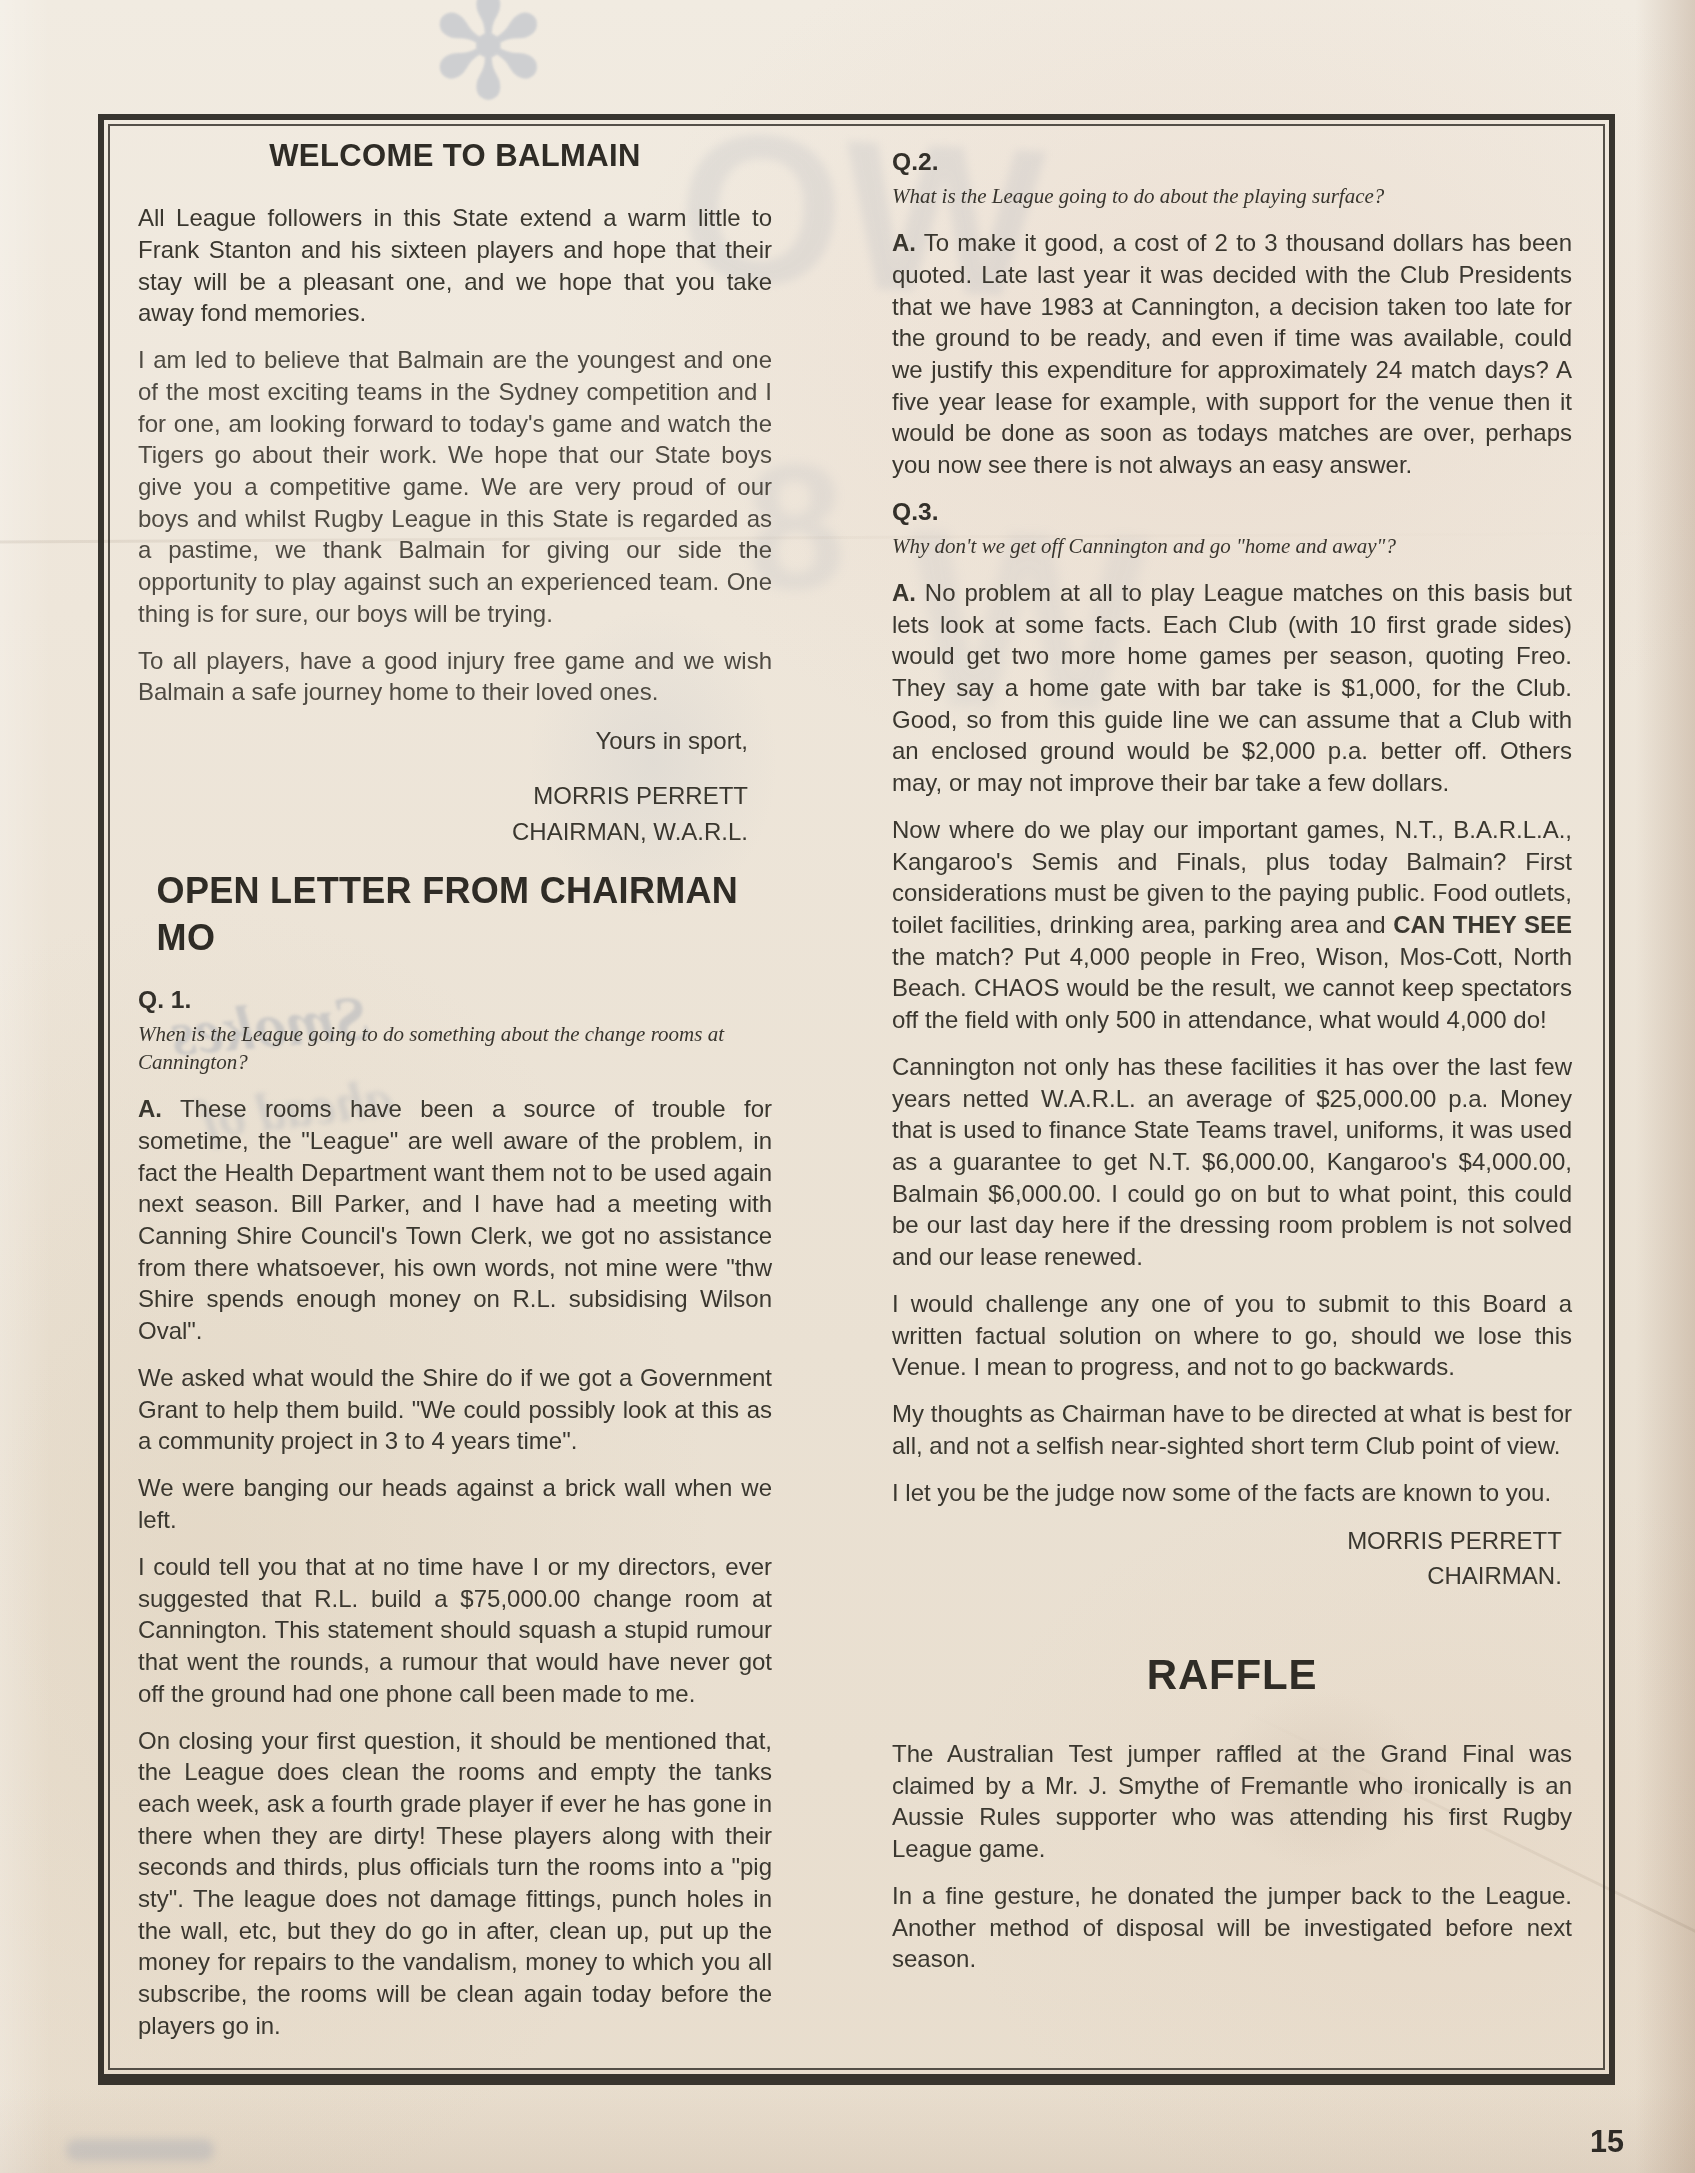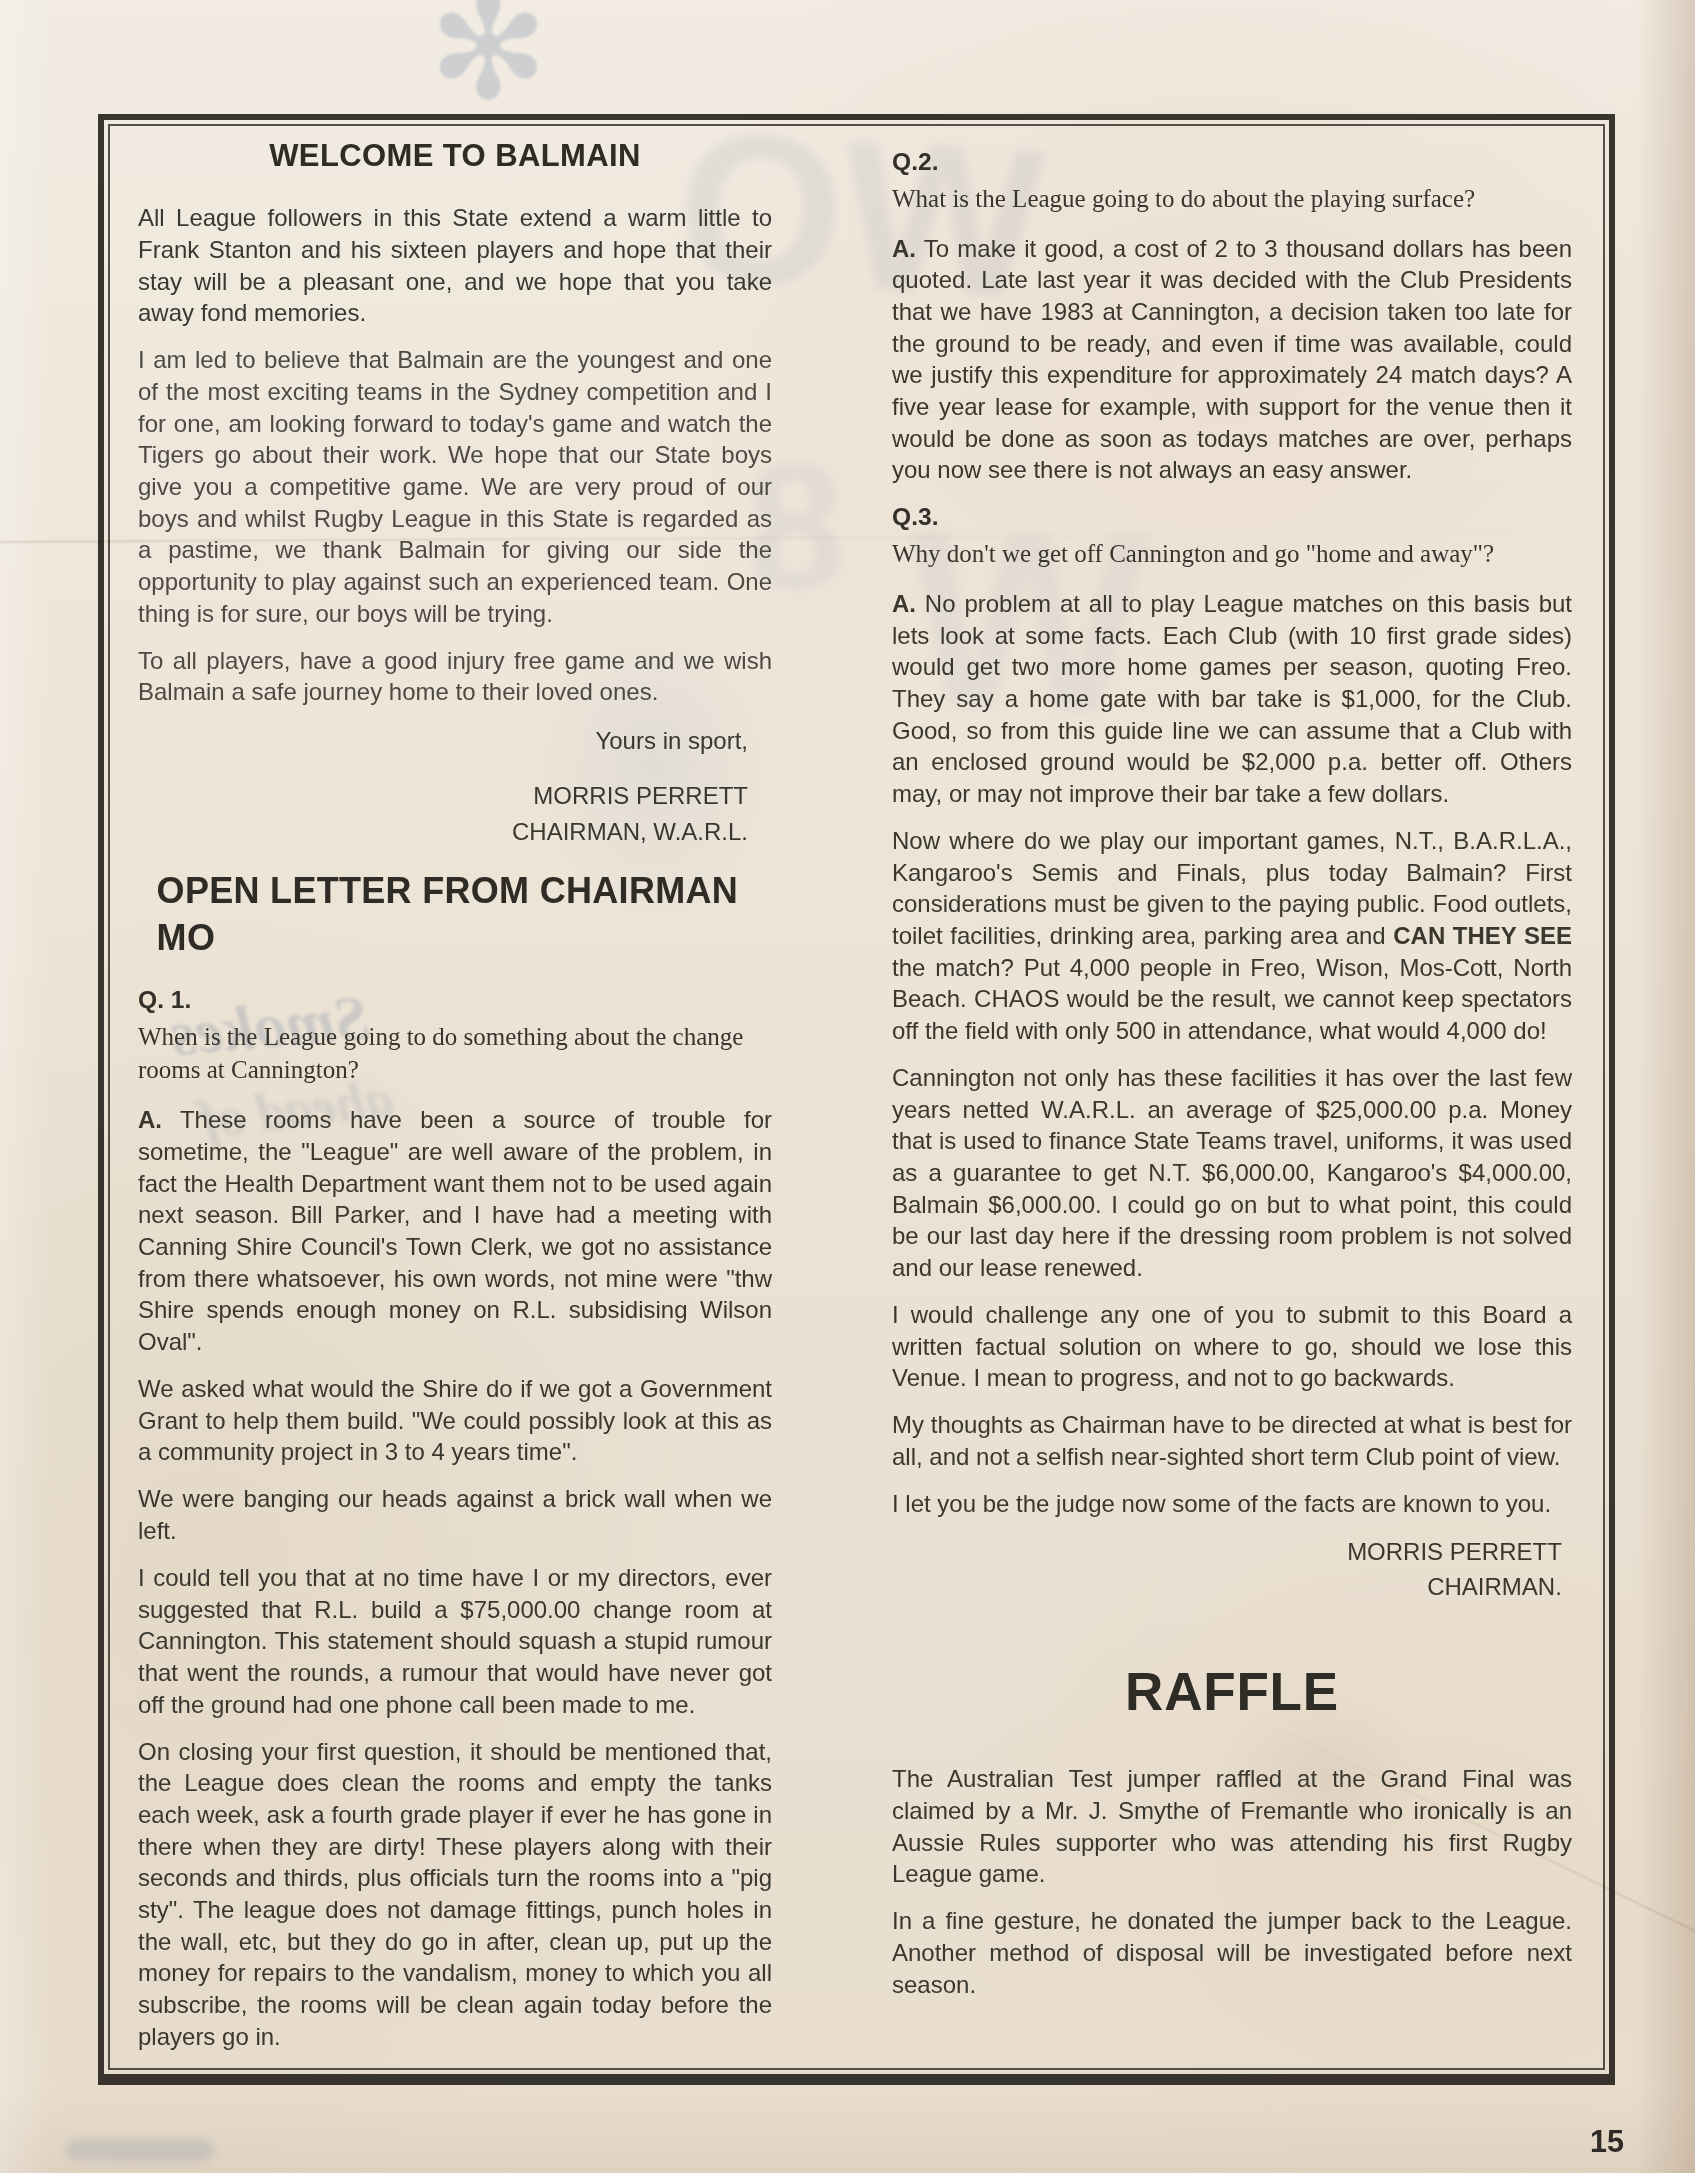--- a/index.html
+++ b/index.html
@@ -45,41 +45,41 @@
   h1.sec{
     font-size:31px;font-weight:bold;letter-spacing:0.4px;
     text-align:center;margin:0 0 25.4px 0;color:#2f2c26;
   }
   h2.sec{
     font-size:36px;font-weight:bold;letter-spacing:0.3px;
     margin:13.6px 0 22px 18.6px;color:#2f2c26;
   }
   .q-label{font-weight:bold;font-size:24.6px;margin:12px 0 3.4px 0;color:#33302a;}
   .question{
-    font-family:"Liberation Serif",serif;
-    font-size:25px;line-height:1.35;margin:0 0 17px 0;color:#38352e;
+    font-family:"Liberation Serif",serif;font-style:italic;
+    font-size:21px;line-height:1.35;margin:0 0 17px 0;color:#38352e;
   }
   .blabel{font-weight:bold;}
   .b{font-weight:bold;}
 
   .sig-left{
     width:-moz-fit-content;width:fit-content;
     margin:5.1px 24px 17px auto;
     text-align:right;line-height:1.5;
   }
   .sig-left .signoff{display:block;margin-bottom:18.6px;}
   .sig-left .nm{display:block;}
 
   .sig-right{
     text-align:right;padding-right:10.2px;line-height:1.45;margin:8.5px 0 0 0;
   }
   .sig-right .nm{display:block;}
 
   h2.raffle{
-    font-size:53px;font-weight:bold;letter-spacing:0.8px;
+    font-size:42px;font-weight:bold;letter-spacing:0.8px;
     text-align:center;margin:53px 0 36px 0;color:#2f2c26;
   }
 
   .page-number{
     position:absolute;right:71px;top:2124px;
     font-size:30.5px;font-weight:bold;color:#2e2b26;margin-left:24px;
   }
 
   
   .ghost{position:absolute;pointer-events:none;color:#97a0b0;}

